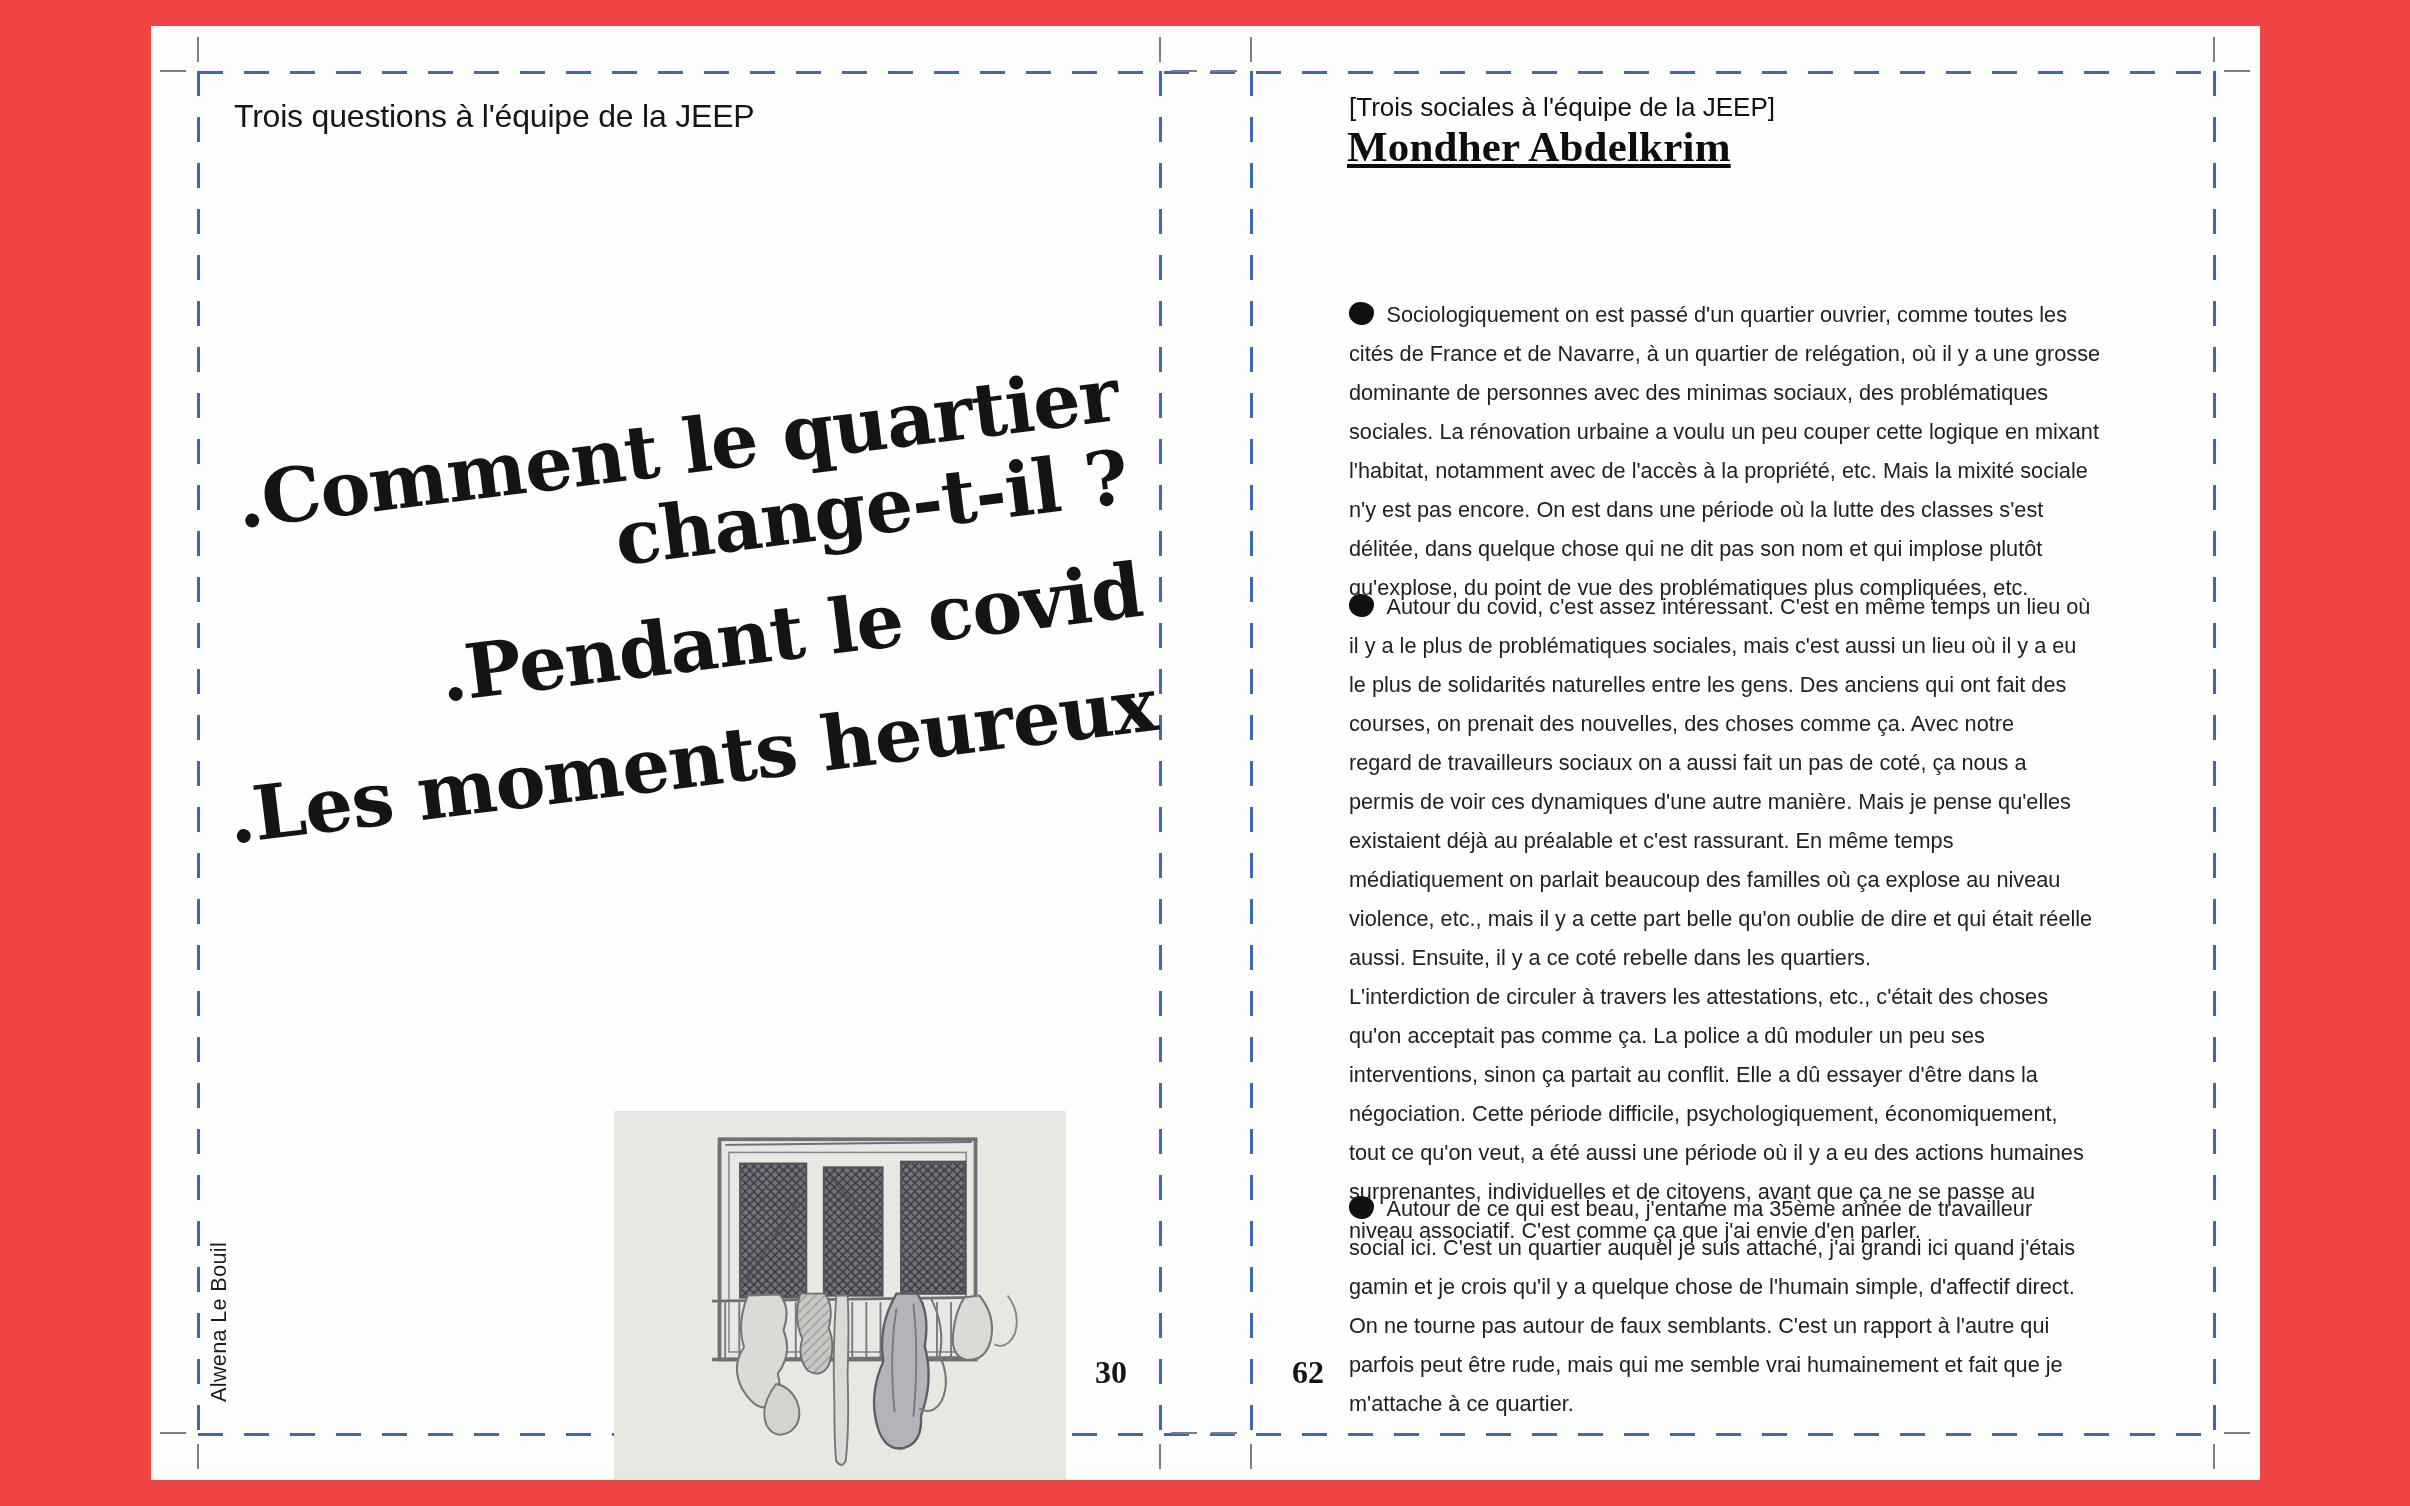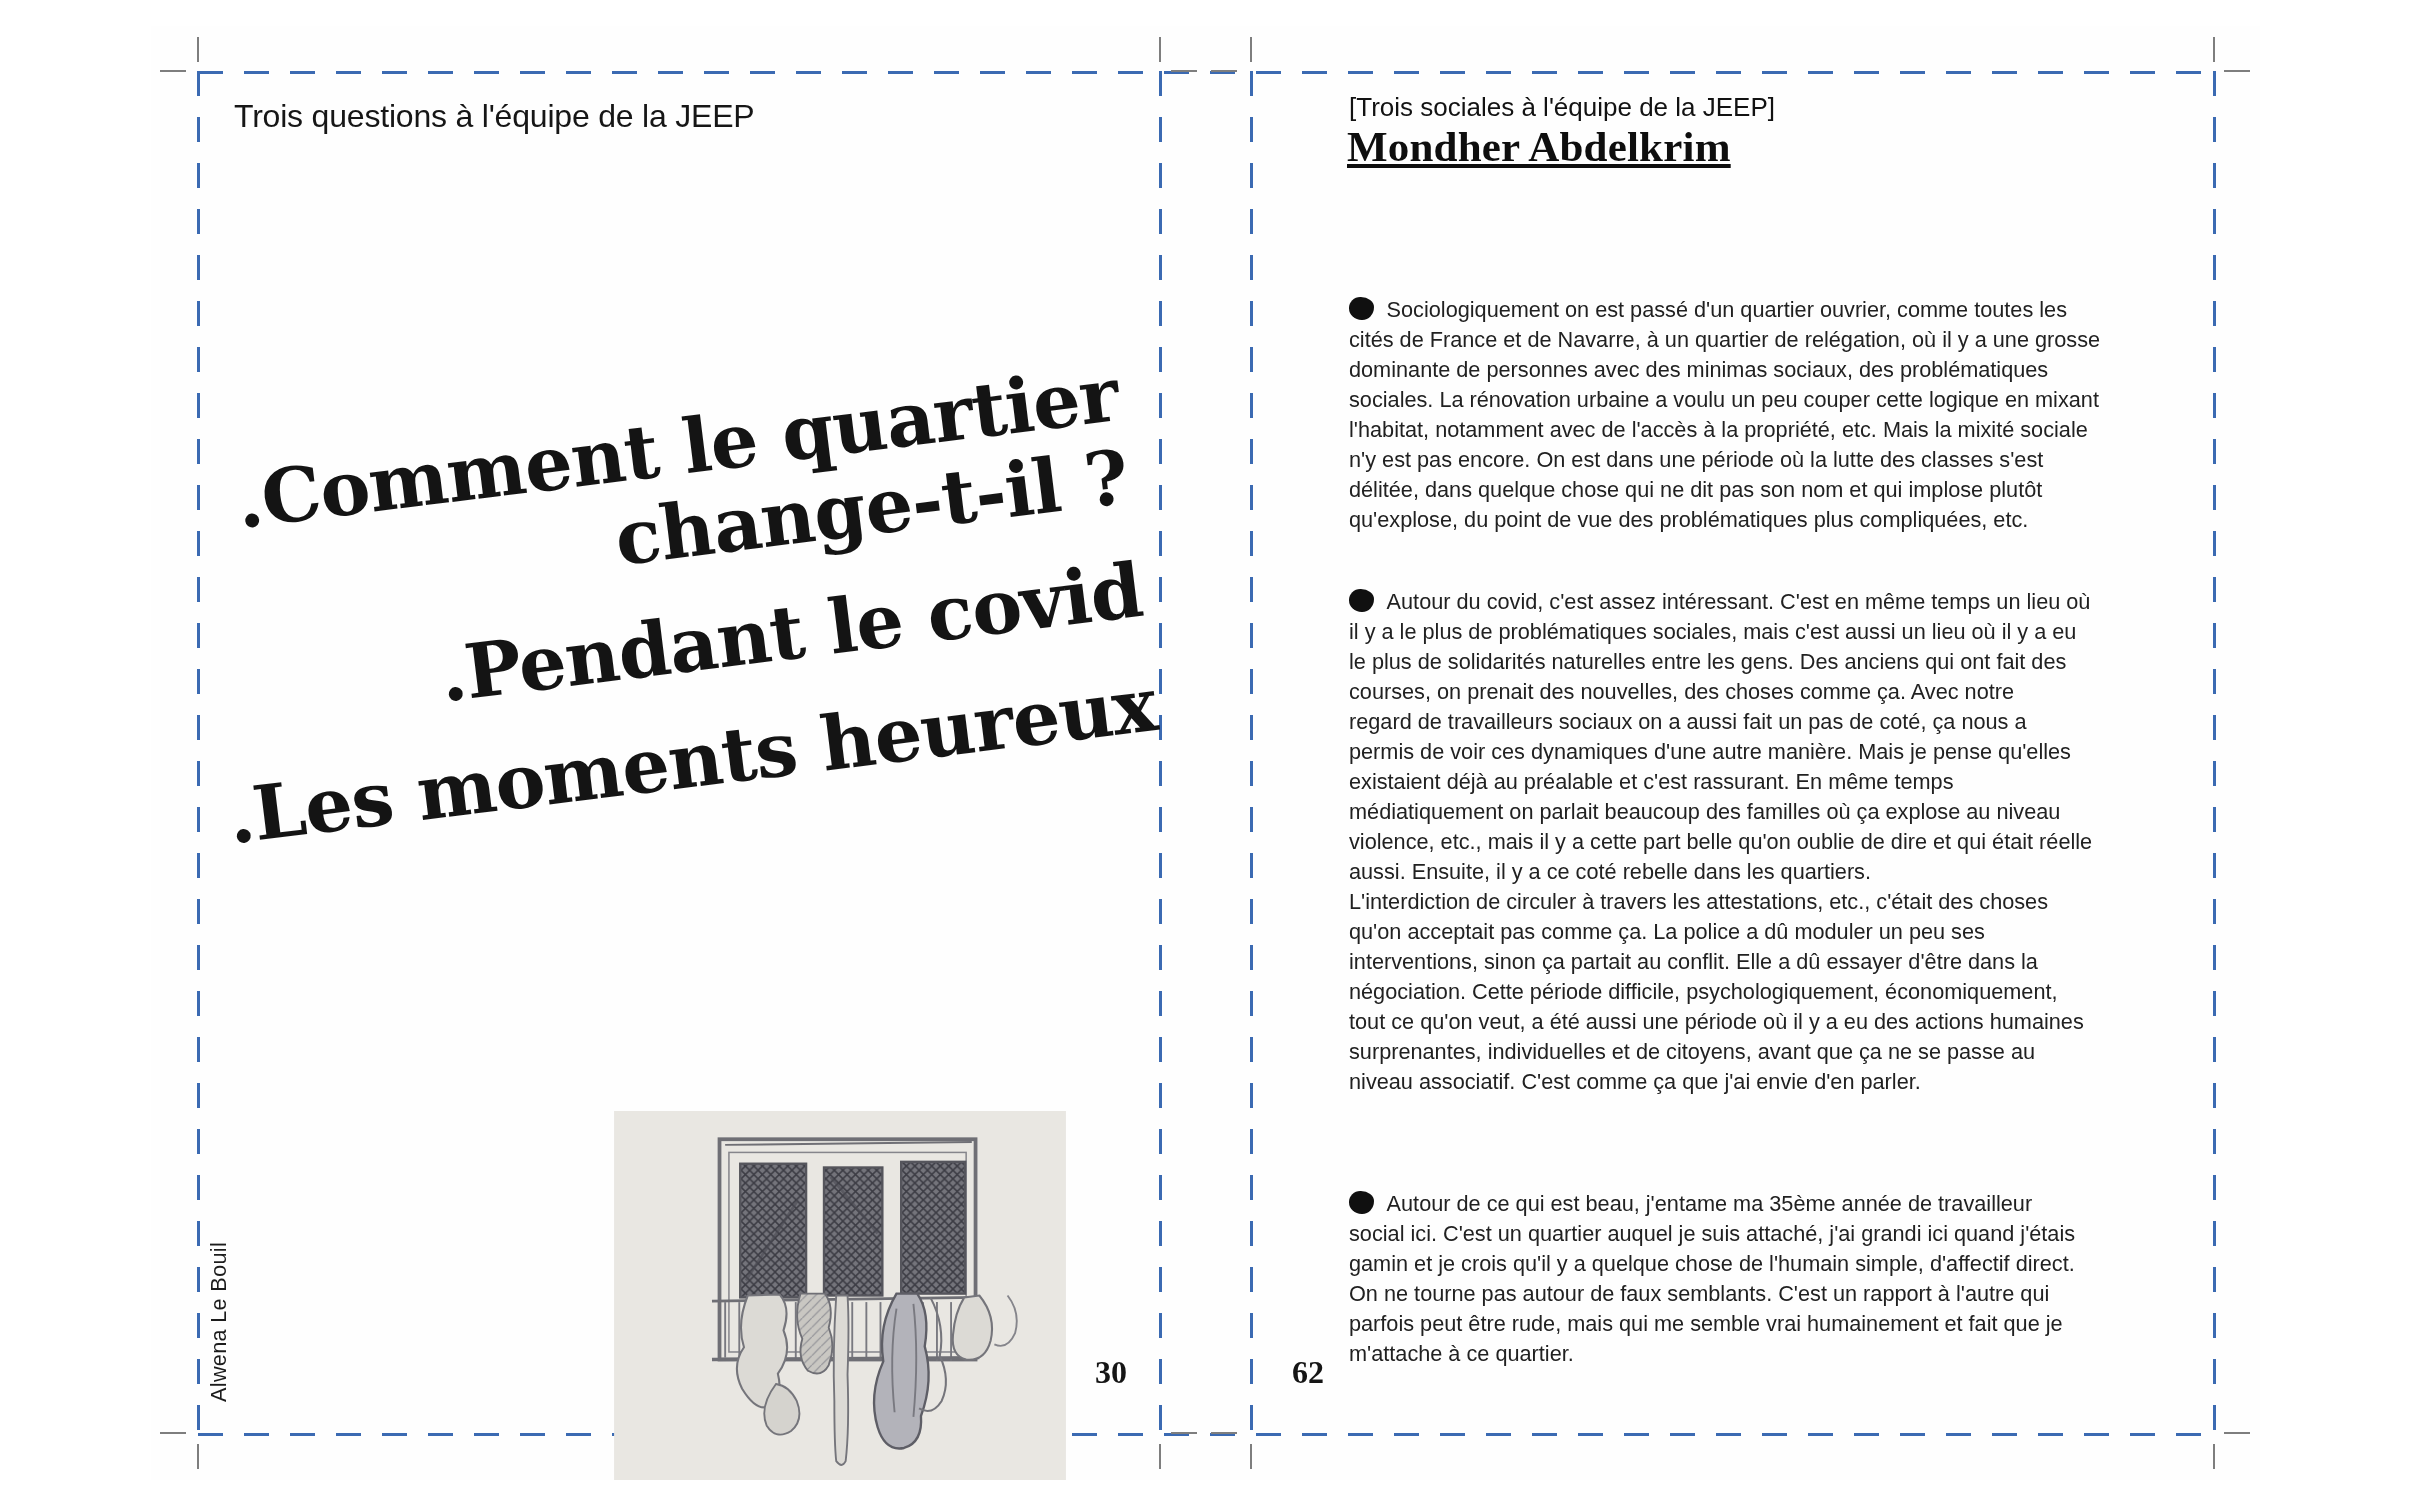--- a/index.html
+++ b/index.html
@@ -5,21 +5,21 @@
   html, body {
     margin: 0;
     padding: 0;
     background: #323234;
     font-family: "Liberation Sans", sans-serif;
   }
   .canvas {
     position: relative;
     width: 2411px;
     height: 1507px;
-    background: #ffffff;
+    background: #ef4444;
     overflow: hidden;
   }
   .spread {
     position: absolute;
     left: 151px;
     top: 26px;
     width: 2109px;
     height: 1454px;
     background: #fefefe;
   }
@@ -118,21 +118,21 @@
     letter-spacing: 0.2px;
     color: #0e0e0e;
     white-space: nowrap;
     text-decoration: underline;
   }
   .para {
     position: absolute;
     left: 1198px;
     width: 904px;
     font-size: 21.7px;
-    line-height: 30px;
+    line-height: 39px;
     color: #212121;
     white-space: pre-line;
   }
   .para-1 { top: 247px; }
   .para-2 { top: 539px; }
   .para-3 { top: 1141px; }
   .quote-bullet {
     display: inline-block;
     width: 25.4px;
     height: 23.5px;

